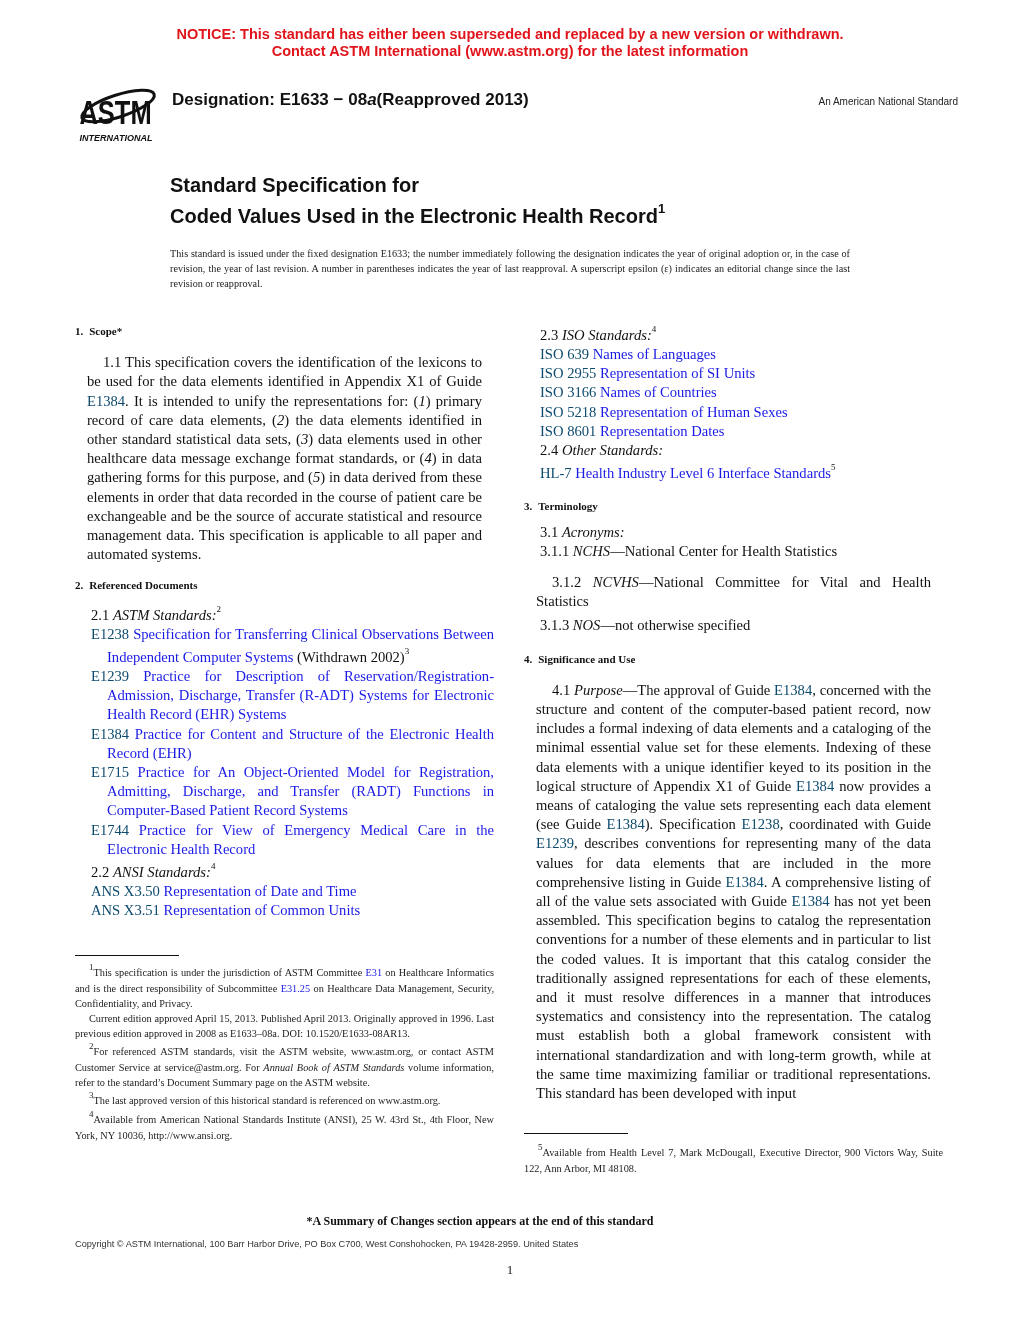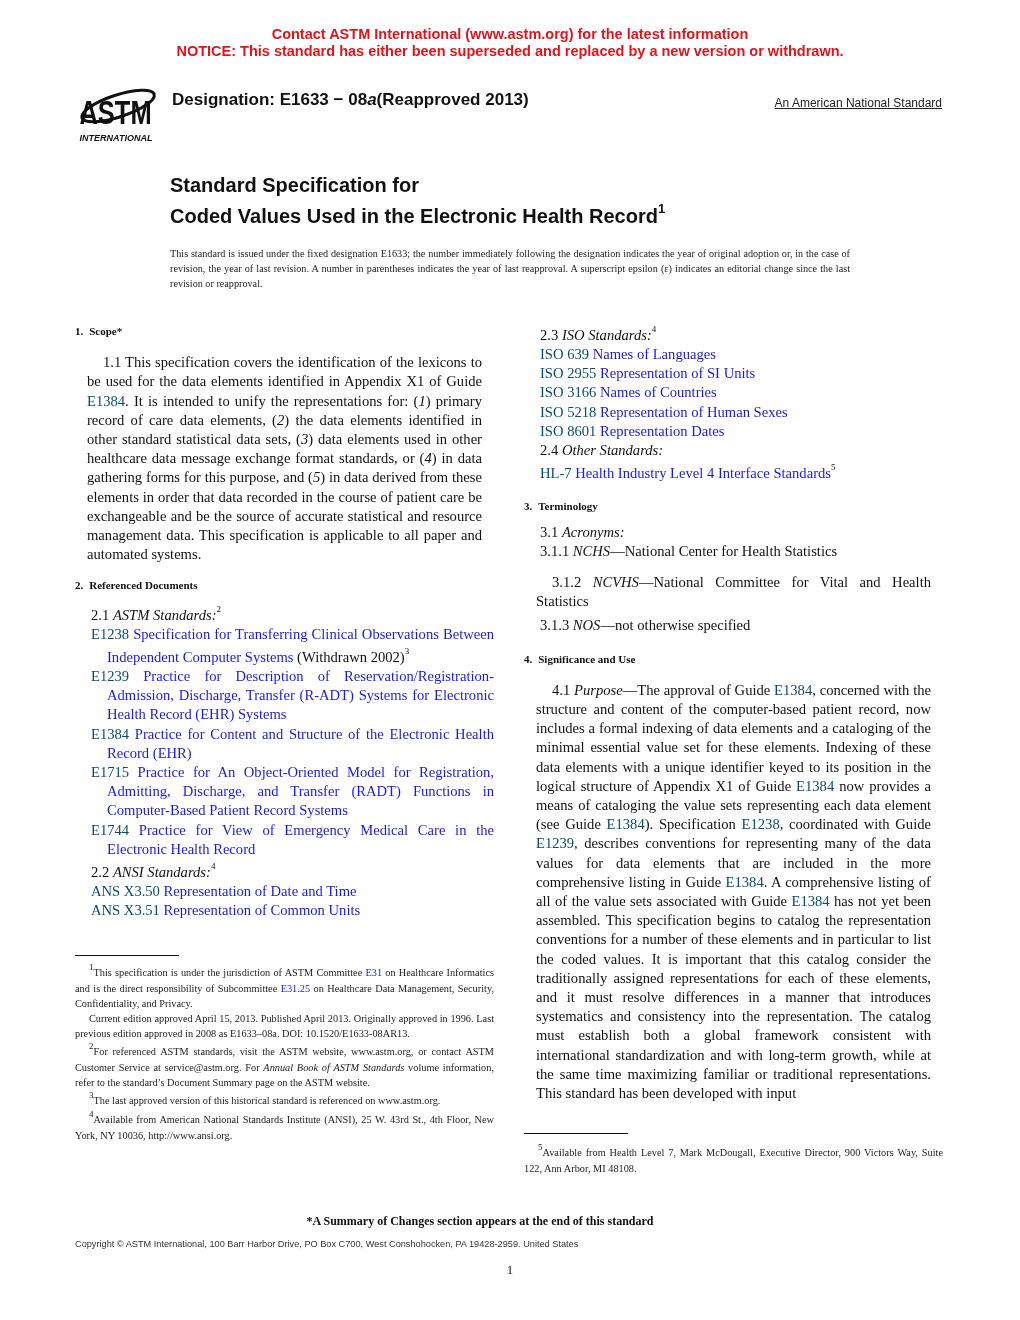--- a/index.html
+++ b/index.html
@@ -5,21 +5,21 @@
   html, body { margin: 0; padding: 0; background: #ffffff; }
   body { width: 1020px; height: 1320px; position: relative; overflow: hidden; color: #111; }
   .sans { font-family: "Liberation Sans", "DejaVu Sans", sans-serif; }
   .serif { font-family: "Liberation Serif", "DejaVu Serif", serif; }
 
   .notice { position: absolute; top: 26px; left: 0; width: 1020px; text-align: center;
             color: #e1141c; font-weight: bold; font-size: 14.5px; line-height: 17px; }
 
   .logo { position: absolute; left: 72px; top: 76px; width: 90px; height: 68px; }
   .designation { position: absolute; left: 172px; top: 90px; font-size: 17px; font-weight: bold; color: #111; }
-  .ans-label { position: absolute; right: 78px; top: 96px; font-size: 12px; color: #222; text-decoration: underline; }
+  .ans-label { position: absolute; right: 62px; top: 96px; font-size: 10px; color: #222; }
 
   .title { position: absolute; left: 170px; top: 172px; font-size: 20px; font-weight: bold; line-height: 26px; color: #111; }
   .title sup { font-size: 13px; position: relative; top: -2px; }
 
   .intro { position: absolute; left: 170px; top: 246px; width: 680px; font-size: 10.2px; line-height: 15px;
            color: #222; text-align: justify; }
 
   .col { position: absolute; font-size: 14.6px; line-height: 19.2px; color: #111; }
   .col-left { left: 75px; top: 322px; width: 419px; }
   .col-right { left: 524px; top: 322px; width: 419px; }
@@ -43,22 +43,22 @@
   .fnlink { color: #1a1ae6; }
 
   .summary { position: absolute; top: 1214px; left: 0; width: 960px; text-align: center; font-size: 12px; font-weight: bold; color: #111; }
   .copyright { position: absolute; top: 1239px; left: 75px; font-size: 9.2px; color: #333; }
   .pagenum { position: absolute; top: 1262px; left: 0; width: 1020px; text-align: center; font-size: 13px; color: #222; }
 </style>
 </head>
 <body>
 
 <div class="notice sans">
+  <div>NOTICE: This standard has either been superseded and replaced by a new version or withdrawn.</div>
   <div>Contact ASTM International (www.astm.org) for the latest information</div>
-  <div>NOTICE: This standard has either been superseded and replaced by a new version or withdrawn.</div>
 </div>
 
 <div class="logo">
   <svg width="90" height="68" viewBox="0 0 90 68">
     <ellipse cx="46" cy="30" rx="38" ry="11" fill="none" stroke="#111" stroke-width="3" transform="rotate(-18 46 30)"></ellipse>
     <text x="44" y="48" text-anchor="middle" font-family="Liberation Sans, sans-serif" font-weight="bold" font-size="34" fill="#111" transform="scale(0.75,1) translate(14,0)">ASTM</text>
     <text x="44" y="65" text-anchor="middle" font-family="Liberation Sans, sans-serif" font-weight="bold" font-style="italic" font-size="9" fill="#111">INTERNATIONAL</text>
   </svg>
 </div>
 
@@ -102,21 +102,21 @@
 </div>
 
 <div class="col col-right serif">
   <p class="sub"><span>2.3</span> <i>ISO Standards:</i><sup class="fn">4</sup></p>
   <p class="ref-flat"><span class="red">ISO 639</span> <span class="blue">Names of Languages</span></p>
   <p class="ref-flat"><span class="red">ISO 2955</span> <span class="blue">Representation of SI Units</span></p>
   <p class="ref-flat"><span class="red">ISO 3166</span> <span class="blue"> Names of Countries</span></p>
   <p class="ref-flat"><span class="red">ISO 5218</span> <span class="blue">Representation of Human Sexes</span></p>
   <p class="ref-flat"><span class="red">ISO 8601</span> <span class="blue">Representation Dates</span></p>
   <p class="sub"><span>2.4</span> <i>Other Standards:</i></p>
-  <p class="ref-flat"><span class="red">HL-7</span> <span class="blue">Health Industry Level 4 Interface Standards</span><sup class="fn">5</sup></p>
+  <p class="ref-flat"><span class="red">HL-7</span> <span class="blue">Health Industry Level 6 Interface Standards</span><sup class="fn">5</sup></p>
 
   <div class="h2" style="margin-top:14px;"><span class="num">3.</span><span>Terminology</span></div>
   <p class="sub"><span>3.1</span> <i>Acronyms:</i></p>
   <p class="sub" style="margin-bottom:5px;"><span>3.1.1</span> <i>NCHS</i><span>—National Center for Health Statistics</span></p>
   <p class="para" style="margin-bottom:5px;"><span>3.1.2</span> <i>NCVHS</i><span>—National Committee for Vital and Health Statistics</span></p>
   <p class="sub"><span>3.1.3 </span> <i>NOS</i><span>—not otherwise specified</span></p>
 
   <div class="h2" style="margin-top:14px;"><span class="num">4.</span><span>Significance and Use</span></div>
   <p class="para"><span>4.1</span> <i>Purpose</i><span>—The approval of Guide </span><span class="red">E1384</span><span>, concerned with the structure and content of the computer-based patient record, now includes a formal indexing of data elements and a cataloging of the minimal essential value set for these elements. Indexing of these data elements with a unique identifier keyed to its position in the logical structure of Appendix X1 of Guide </span><span class="red">E1384</span><span> now provides a means of cataloging the value sets representing each data element (see Guide </span><span class="red">E1384</span><span>). Specification </span><span class="red">E1238</span><span>, coordinated with Guide </span><span class="red">E1239</span><span>, describes conventions for representing many of the data values for data elements that are included in the more comprehensive listing in Guide </span><span class="red">E1384</span><span>. A comprehensive listing of all of the value sets associated with Guide </span><span class="red">E1384</span><span> has not yet been assembled. This specification begins to catalog the representation conventions for a number of these elements and in particular to list the coded values. It is important that this catalog consider the traditionally assigned representations for each of these elements, and it must resolve differences in a manner that introduces systematics and consistency into the representation. The catalog must establish both a global framework consistent with international standardization and with long-term growth, while at the same time maximizing familiar or traditional representations. This standard has been developed with input</span></p>
 </div>

